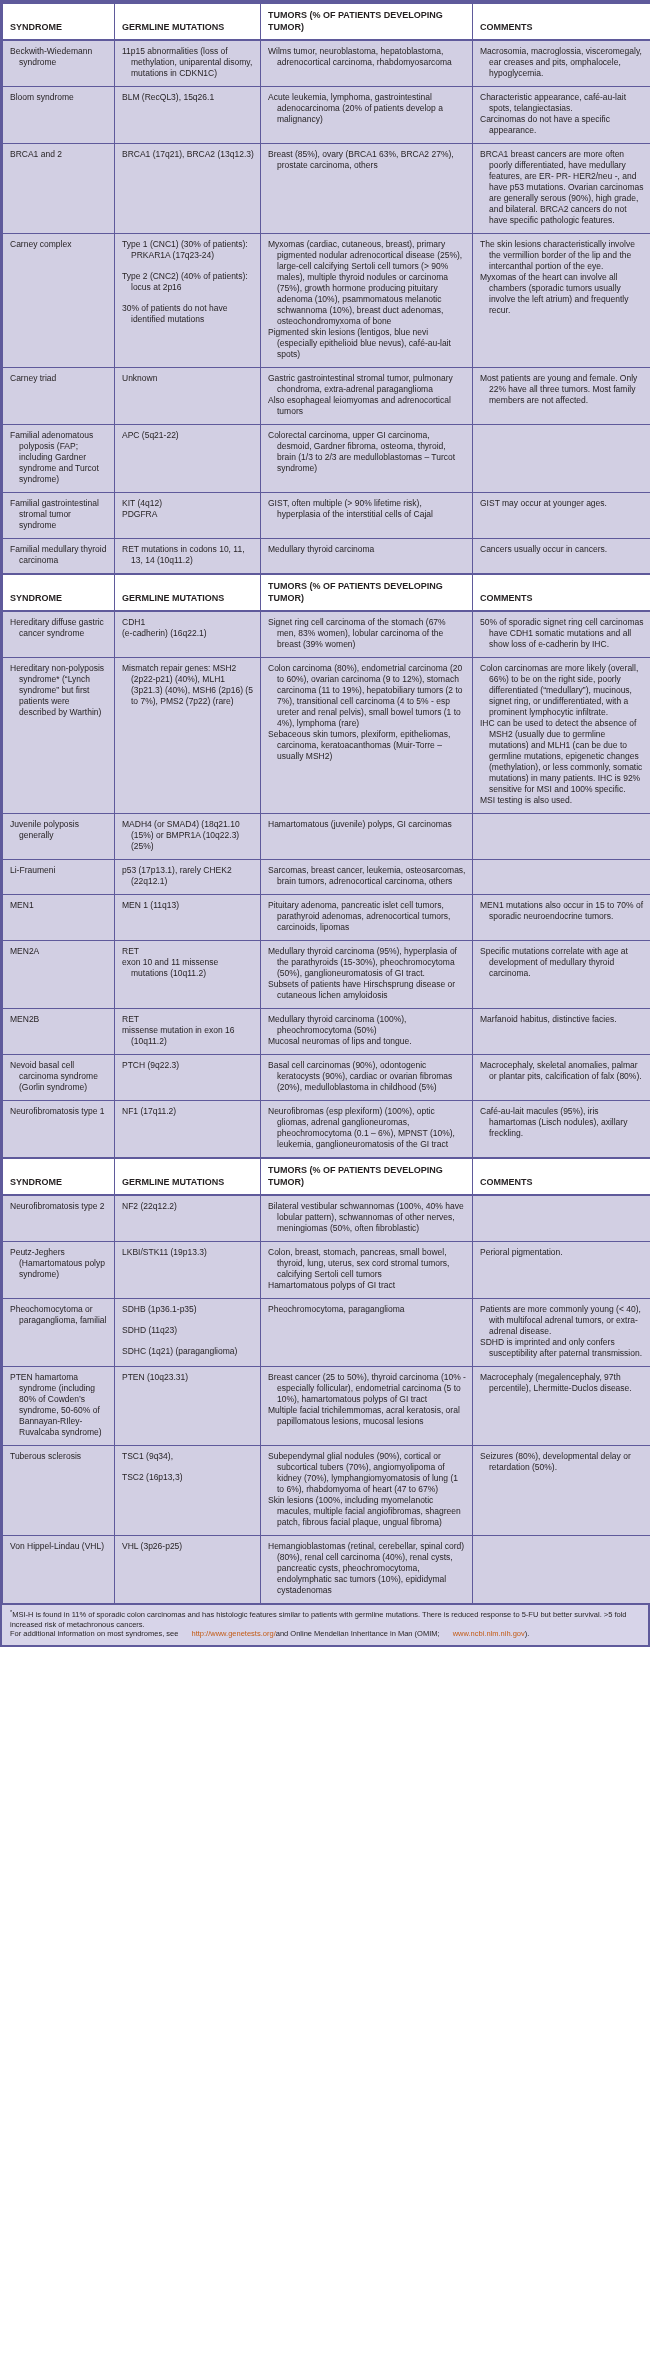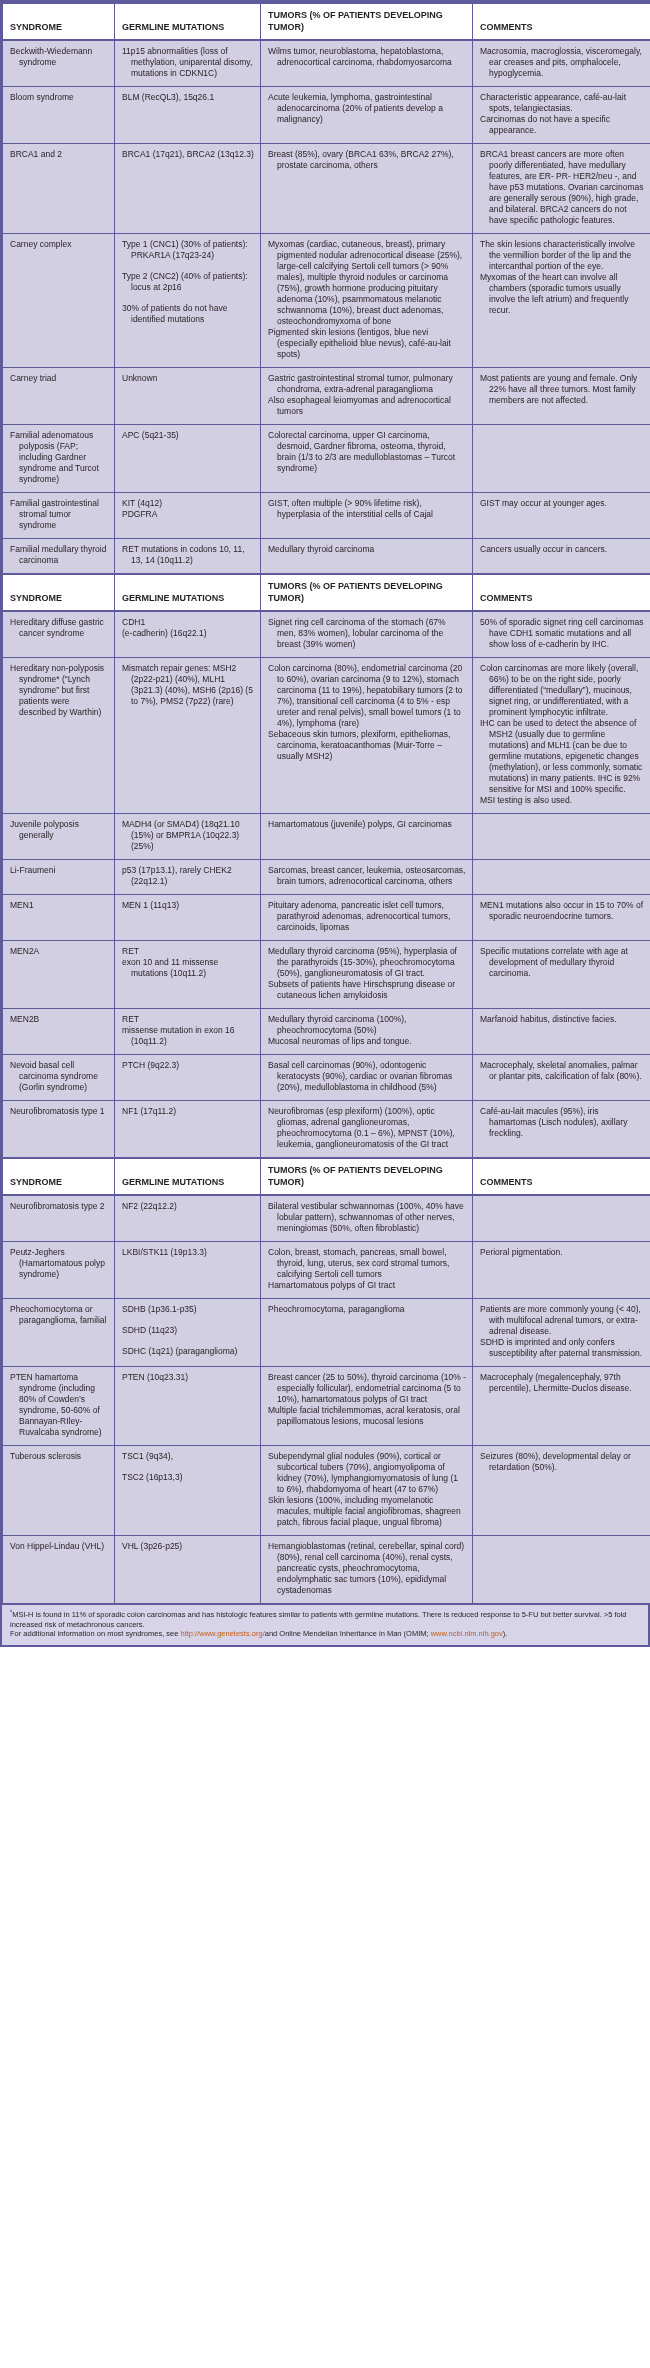--- a/index.html
+++ b/index.html
@@ -34,21 +34,21 @@
   }
   .para{padding-left:9px;text-indent:-9px;}
   .spacer{height:10px;}
   .footnote{
     background:var(--footnote-bg);
     border-top:1px solid var(--border);
     padding:5px 8px 6px 8px;
     font-size:7.5px;line-height:9.5px;
   }
   .fn-line{margin:0;}
-  .fn-link{color:var(--link);text-decoration:none;cursor:pointer;}
+  .fn-link{color:var(--link);text-decoration:none;cursor:pointer;margin-left:11px;}
   sup{font-size:5.5px;line-height:0;}
 </style>
 </head>
 <body>
 
 <div class="panel">
   <table>
     <colgroup>
       <col class="c1">
         <col class="c2">
@@ -138,21 +138,21 @@
           </td>
           <td>
             <div class="para">Most patients are young and female. Only 22% have all three tumors. Most family members are not affected.</div>
           </td>
         </tr>
         <tr>
           <td>
             <div class="para">Familial adenomatous polyposis (FAP; including Gardner syndrome and Turcot syndrome)</div>
           </td>
           <td>
-            <div class="para">APC (5q21-35)</div>
+            <div class="para">APC (5q21-22)</div>
           </td>
           <td>
             <div class="para">Colorectal carcinoma, upper GI carcinoma, desmoid, Gardner fibroma, osteoma, thyroid, brain (1/3 to 2/3 are medulloblastomas – Turcot syndrome)</div>
           </td>
           <td></td>
         </tr>
         <tr>
           <td>
             <div class="para">Familial gastrointestinal stromal tumor syndrome</div>
           </td>

